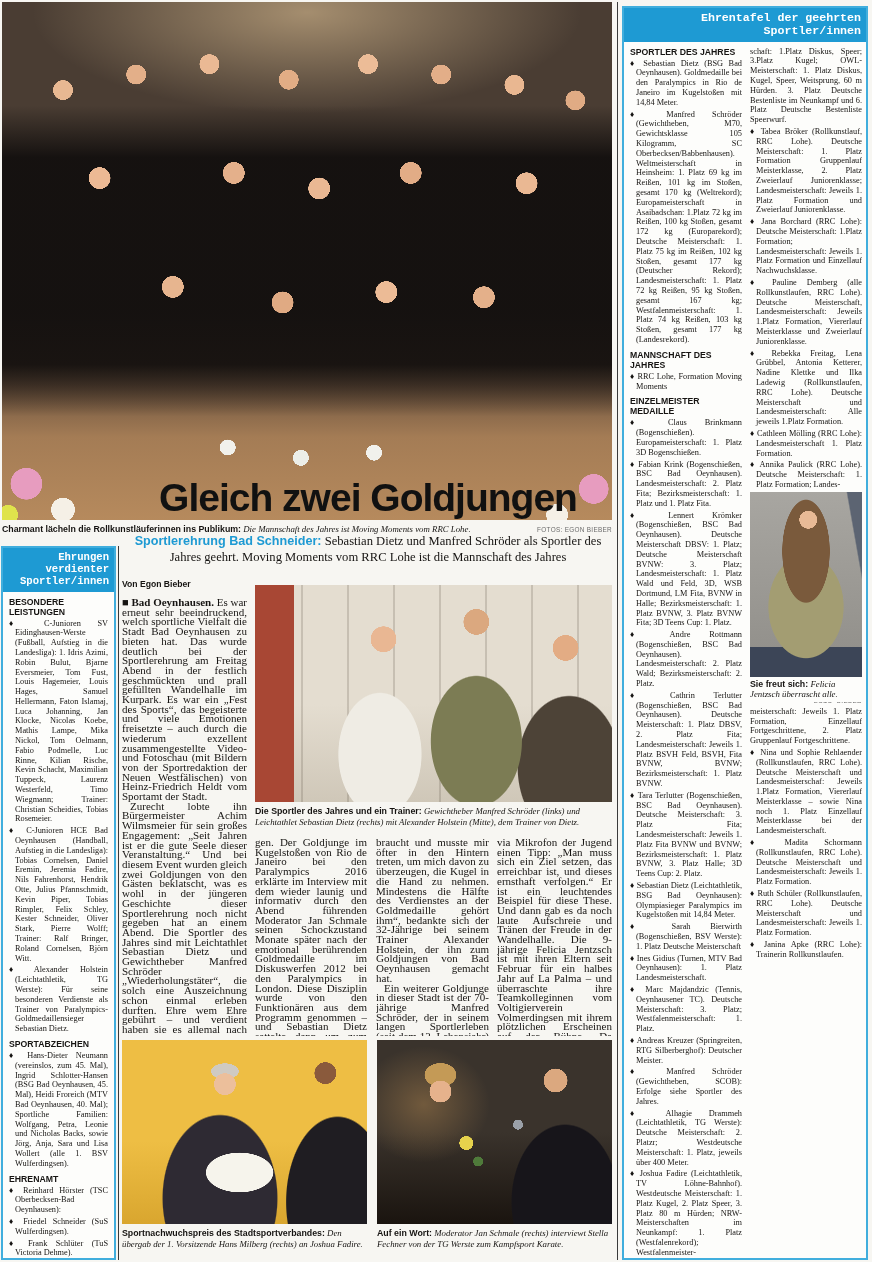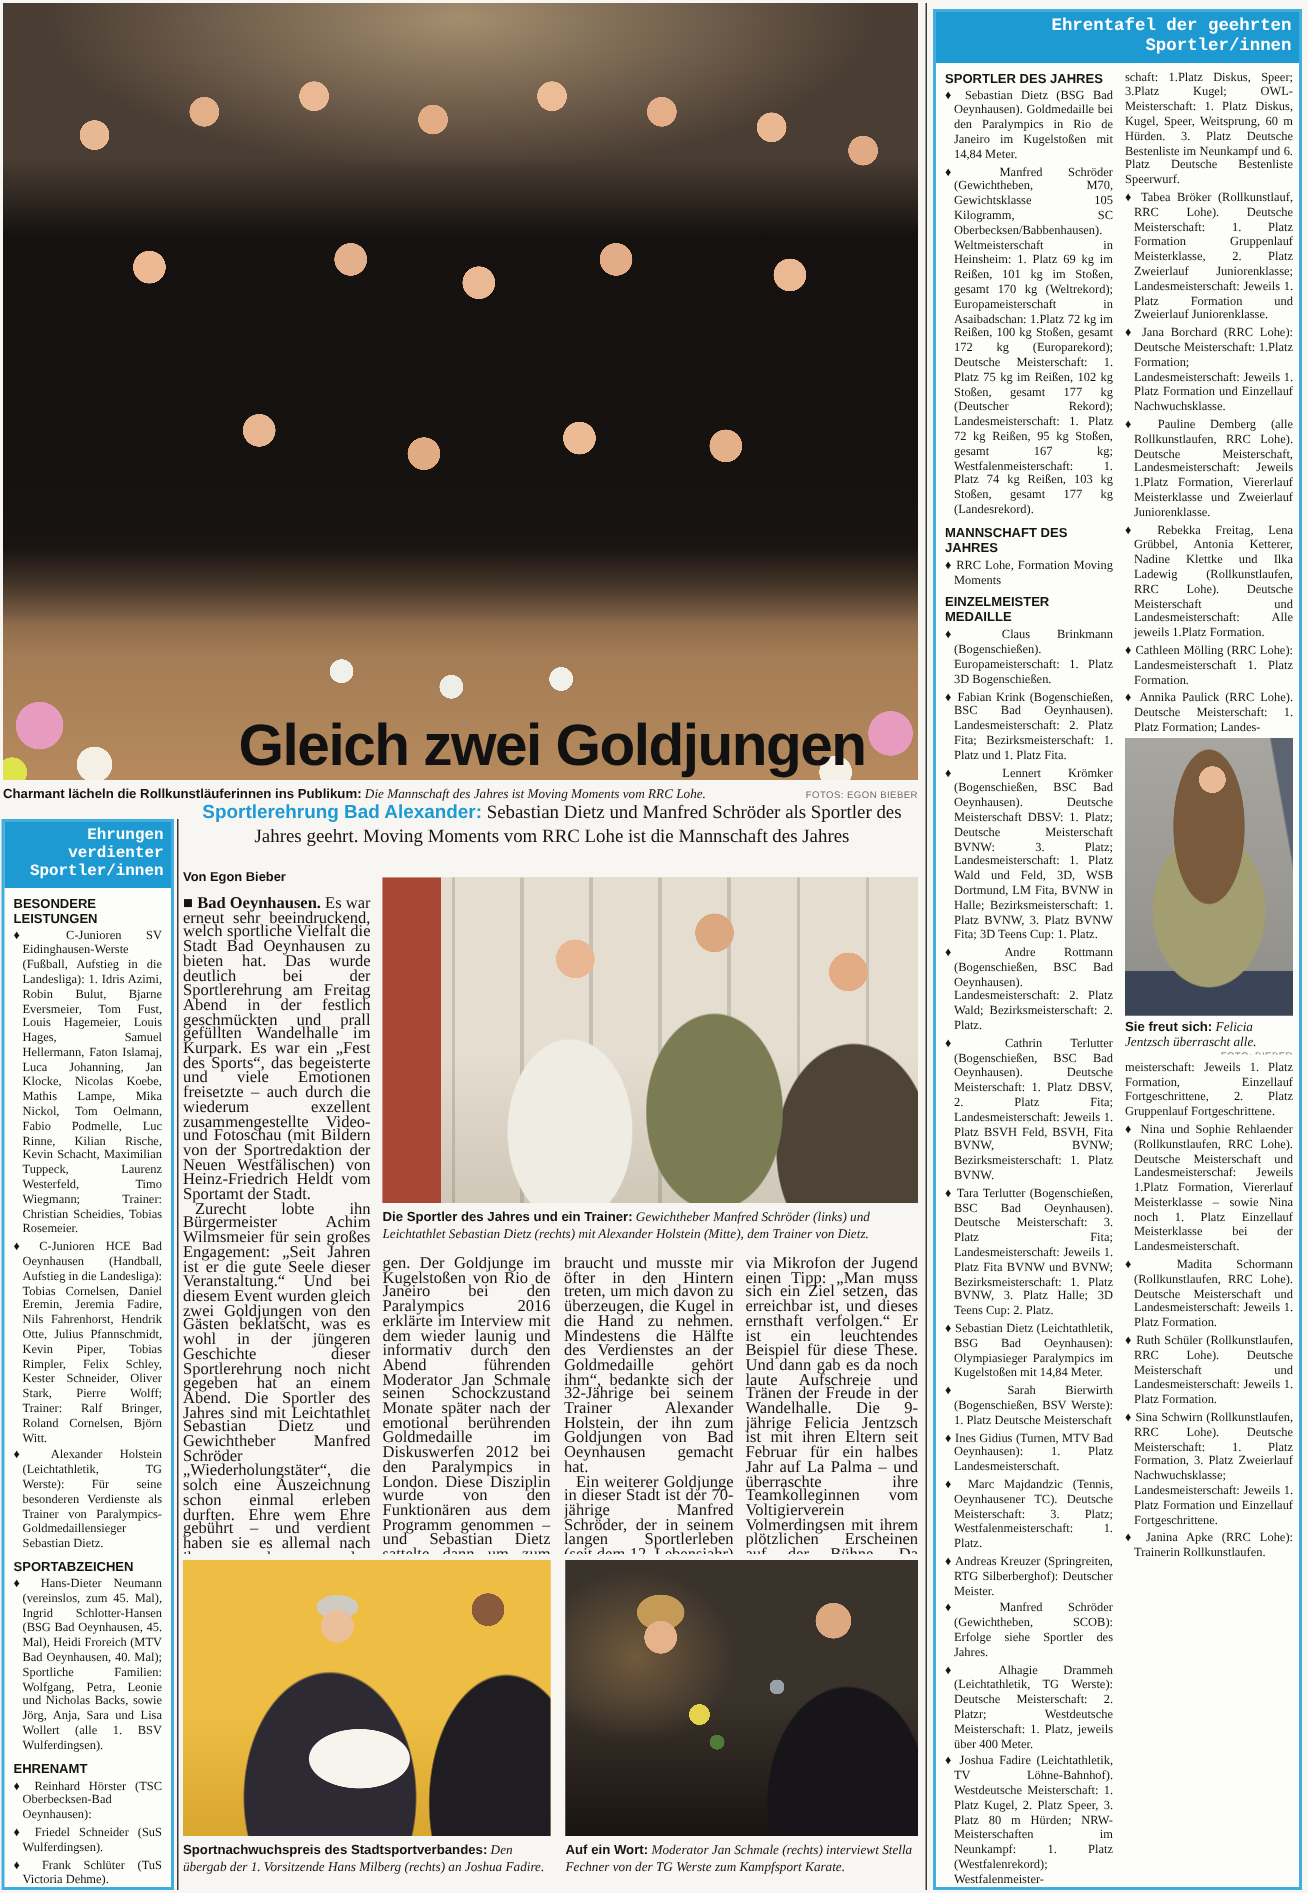--- a/index.html
+++ b/index.html
@@ -151,31 +151,30 @@
           <div class="caption" style="position:static;height:24px;">
             <span class="lead">Sie freut sich:</span>
             <span class="rest">Felicia Jentzsch überrascht alle.</span>
             <span class="credit" style="float:right;">FOTO: BIEBER</span>
           </div>
           <div class="dense" style="margin-top:4px;">
             <p class="cont">meisterschaft: Jeweils 1. Platz Formation, Einzellauf Fortgeschrittene, 2. Platz Gruppenlauf Fortgeschrittene.</p>
             <p class="b">♦ Nina und Sophie Rehlaender (Rollkunstlaufen, RRC Lohe). Deutsche Meisterschaft und Landesmeisterschaf: Jeweils 1.Platz Formation, Viererlauf Meisterklasse – sowie Nina noch 1. Platz Einzellauf Meisterklasse bei der Landesmeisterschaft.</p>
             <p class="b">♦ Madita Schormann (Rollkunstlaufen, RRC Lohe). Deutsche Meisterschaft und Landesmeisterschaft: Jeweils 1. Platz Formation.</p>
             <p class="b">♦ Ruth Schüler (Rollkunstlaufen, RRC Lohe). Deutsche Meisterschaft und Landesmeisterschaft: Jeweils 1. Platz Formation.</p>
-            <p class="b">♦ Sina Schwirn (Rollkunstlaufen, RRC Lohe). Deutsche Meisterschaft: 1. Platz Formation, 3. Platz Zweierlauf Nachwuchsklasse; Landesmeisterschaft: Jeweils 1. Platz Formation und Einzellauf Fortgeschrittene.</p>
             <p class="b">♦ Janina Apke (RRC Lohe): Trainerin Rollkunstlaufen.</p>
           </div>
         </div>
       </div>
     </div>
   </aside>
 
   <h1 class="headline" style="margin:0;">Gleich zwei Goldjungen</h1>
   <div class="subhead">
-    <span class="shlead">Sportlerehrung Bad Alexander:</span><span> Sebastian Dietz und Manfred Schröder als Sportler des Jahres geehrt. Moving Moments vom RRC Lohe ist die Mannschaft des Jahres</span>
+    <span class="shlead">Sportlerehrung Bad Schneider:</span><span> Sebastian Dietz und Manfred Schröder als Sportler des Jahres geehrt. Moving Moments vom RRC Lohe ist die Mannschaft des Jahres</span>
   </div>
   <div class="byline">Von Egon Bieber</div>
 
   <div class="bodytext" style="left:122px;top:598px;width:125px;height:438px;">
     <p><span class="lede">■ Bad Oeynhausen.</span>
        <span>Es war erneut sehr beeindruckend, welch sportliche Vielfalt die Stadt Bad Oeynhausen zu bieten hat. Das wurde deutlich bei der Sportlerehrung am Freitag Abend in der festlich geschmückten und prall gefüllten Wandelhalle im Kurpark. Es war ein „Fest des Sports“, das begeisterte und viele Emotionen freisetzte – auch durch die wiederum exzellent zusammengestellte Video- und Fotoschau (mit Bildern von der Sportredaktion der Neuen Westfälischen) von Heinz-Friedrich Heldt vom Sportamt der Stadt.</span></p>
     <p class="indent">Zurecht lobte ihn Bürgermeister Achim Wilmsmeier für sein großes Engagement: „Seit Jahren ist er die gute Seele dieser Veranstaltung.“ Und bei diesem Event wurden gleich zwei Goldjungen von den Gästen beklatscht, was es wohl in der jüngeren Geschichte dieser Sportlerehrung noch nicht gegeben hat an einem Abend. Die Sportler des Jahres sind mit Leichtathlet Sebastian Dietz und Gewichtheber Manfred Schröder „Wiederholungstäter“, die solch eine Auszeichnung schon einmal erleben durften. Ehre wem Ehre gebührt – und verdient haben sie es allemal nach ihren hervorragenden sportlichen Leistun-</p>
   </div>
 
   <div class="photo" style="left:255px;top:585px;width:357px;height:217px;background-color:#d8d1c4;background-image:

